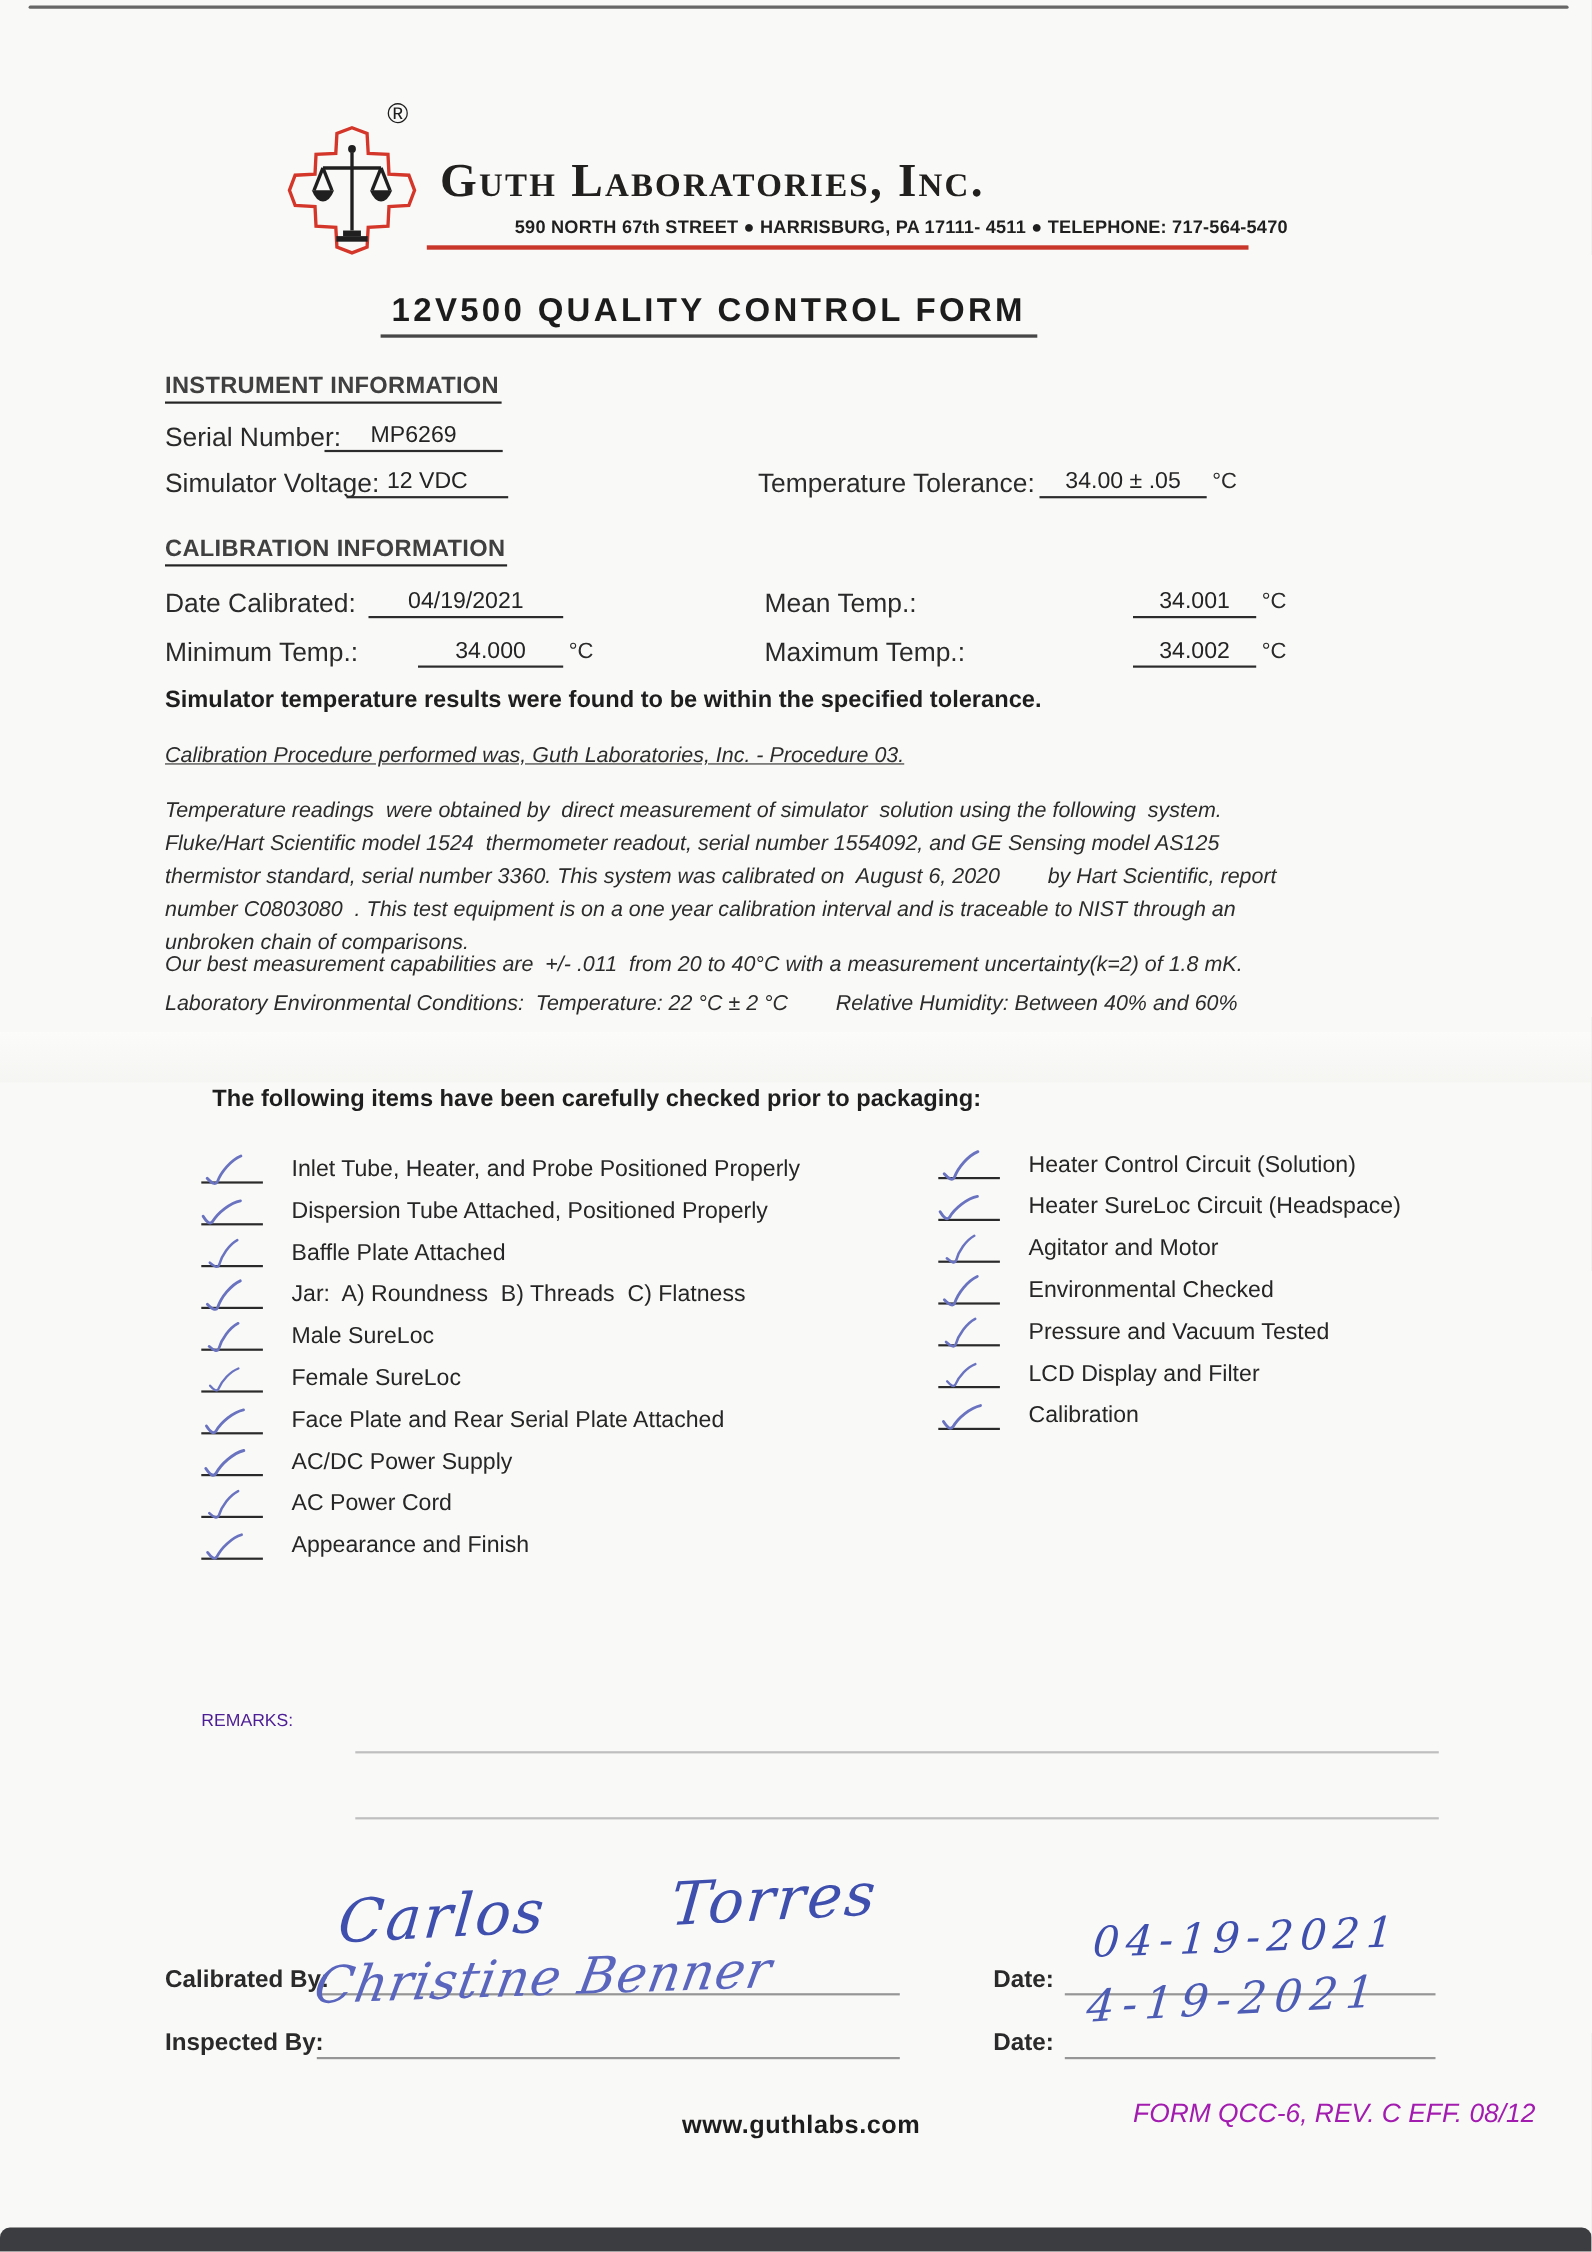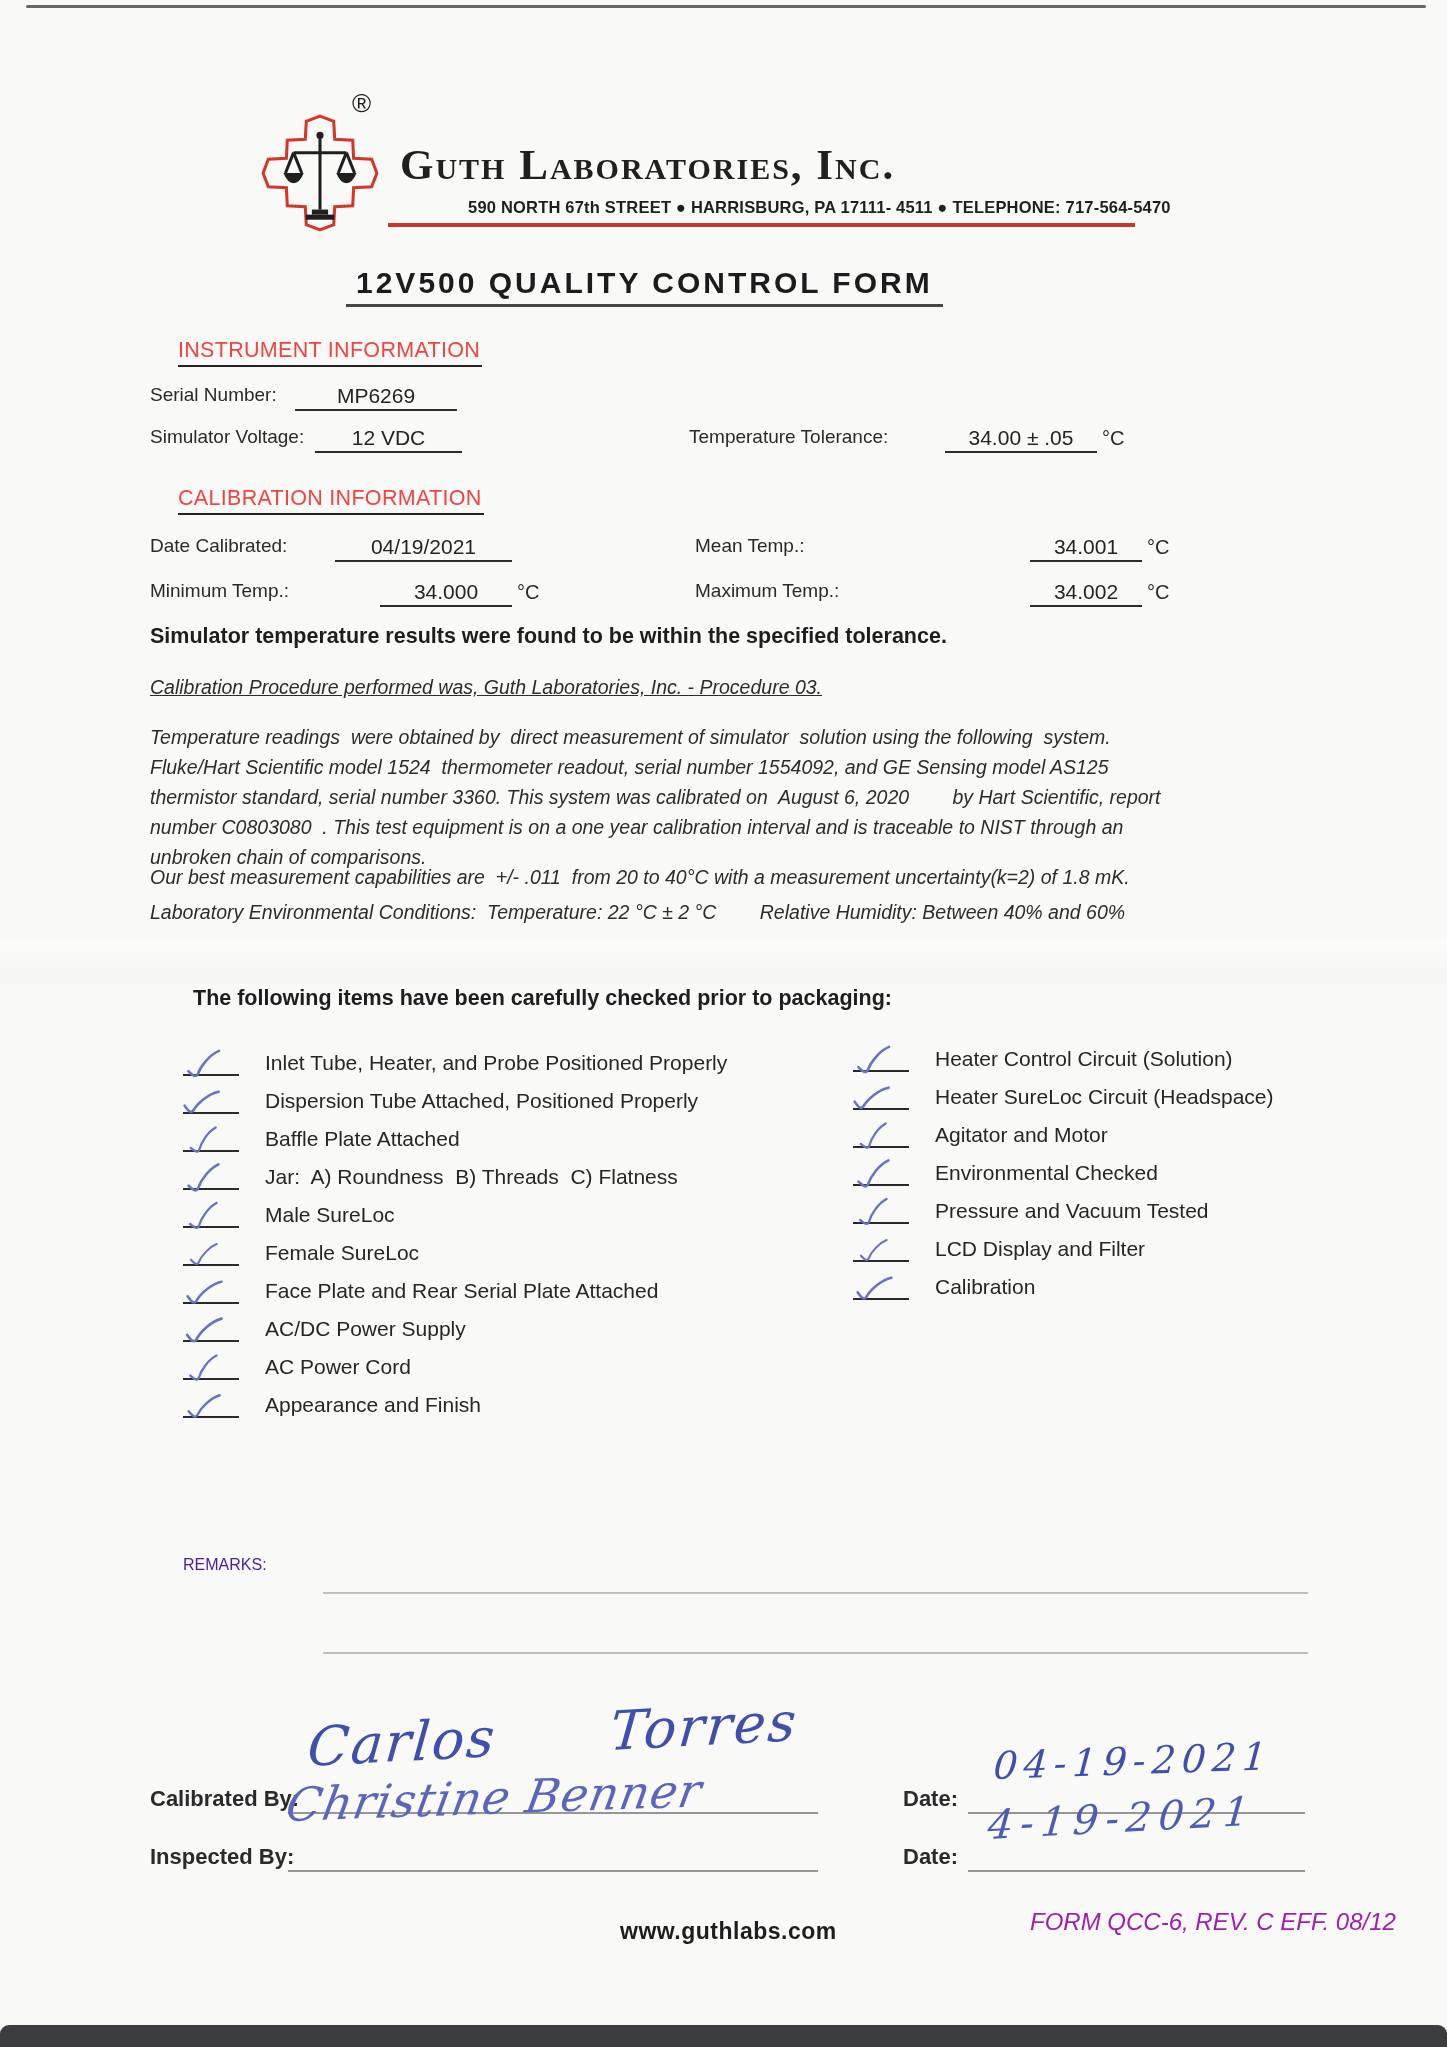--- a/index.html
+++ b/index.html
@@ -1,22 +1,22 @@
 <!DOCTYPE html>
 <html><head>
 <meta charset="utf-8">
 <style>
   html,body{margin:0;padding:0;background:#e9e9e7;}
   .page{position:relative;width:1447px;height:2047px;background:#f9f9f7;overflow:hidden;
         font-family:"Liberation Sans",sans-serif;color:#262626;}
   .abs{position:absolute;}
   .b{font-weight:bold;}
-  .sechead{font-size:21.5px;font-weight:normal;letter-spacing:.3px;color:#ef4444;
-           border-bottom:2.5px solid #242424;padding:0 2px 2px 0;display:inline-block;margin-left:28px;}
-  .lbl{font-size:19px;color:#2a2a2a;white-space:nowrap;}
+  .sechead{font-size:21.5px;font-weight:bold;letter-spacing:.3px;color:#404040;
+           border-bottom:2.5px solid #242424;padding:0 2px 2px 0;display:inline-block;}
+  .lbl{font-size:24px;color:#2a2a2a;white-space:nowrap;}
   .uval{display:inline-block;text-align:center;border-bottom:2px solid #2c2c2c;
         padding:0 6px 1px;font-size:21px;color:#242424;white-space:nowrap;}
   .unit{font-size:20px;margin-left:5px;color:#2a2a2a;}
   .para{font-size:19.5px;font-style:italic;color:#2c2c2c;line-height:30px;white-space:pre-wrap;}
   .boldline{font-size:21.5px;font-weight:bold;color:#1e1e1e;}
   .title{font-size:30px;font-weight:bold;letter-spacing:3px;color:#1c1c1c;
          border-bottom:3px solid #474747;padding:0 10px 4px;}
   .companyname{font-family:"Liberation Serif",serif;font-weight:bold;font-variant:small-caps;
                font-size:43px;letter-spacing:2px;color:#22201e;}
   .addr{font-size:16.5px;font-weight:bold;letter-spacing:.2px;color:#1f1f1f;white-space:nowrap;}

